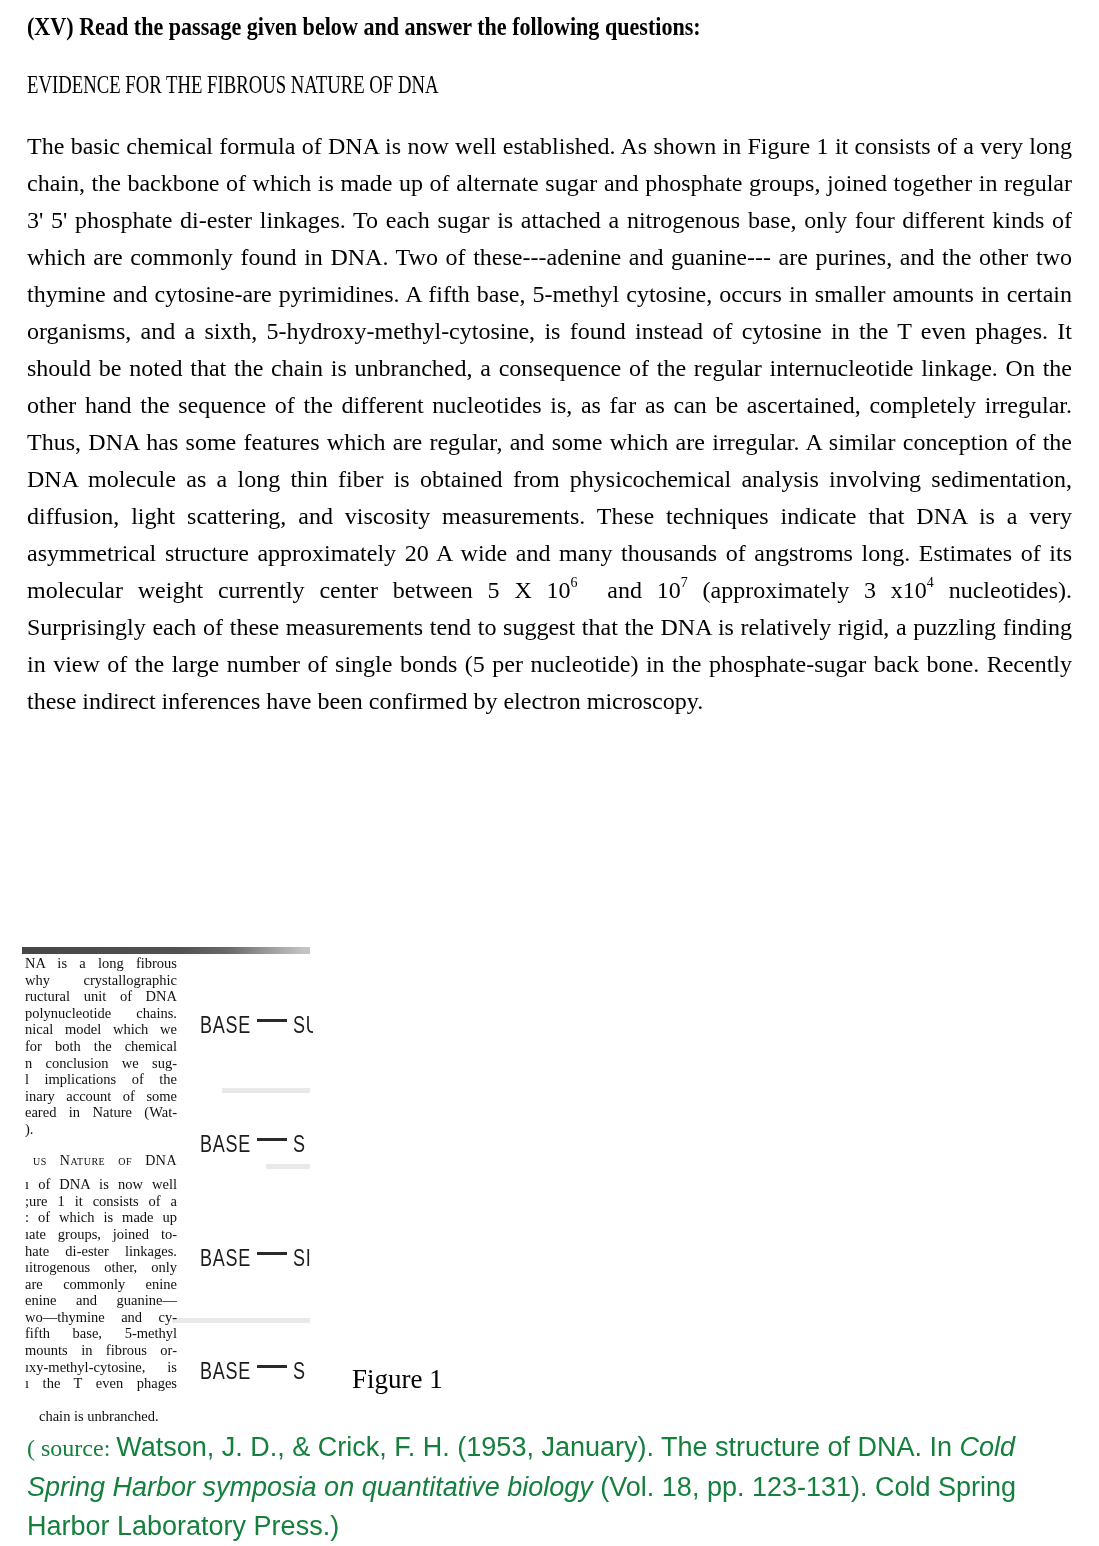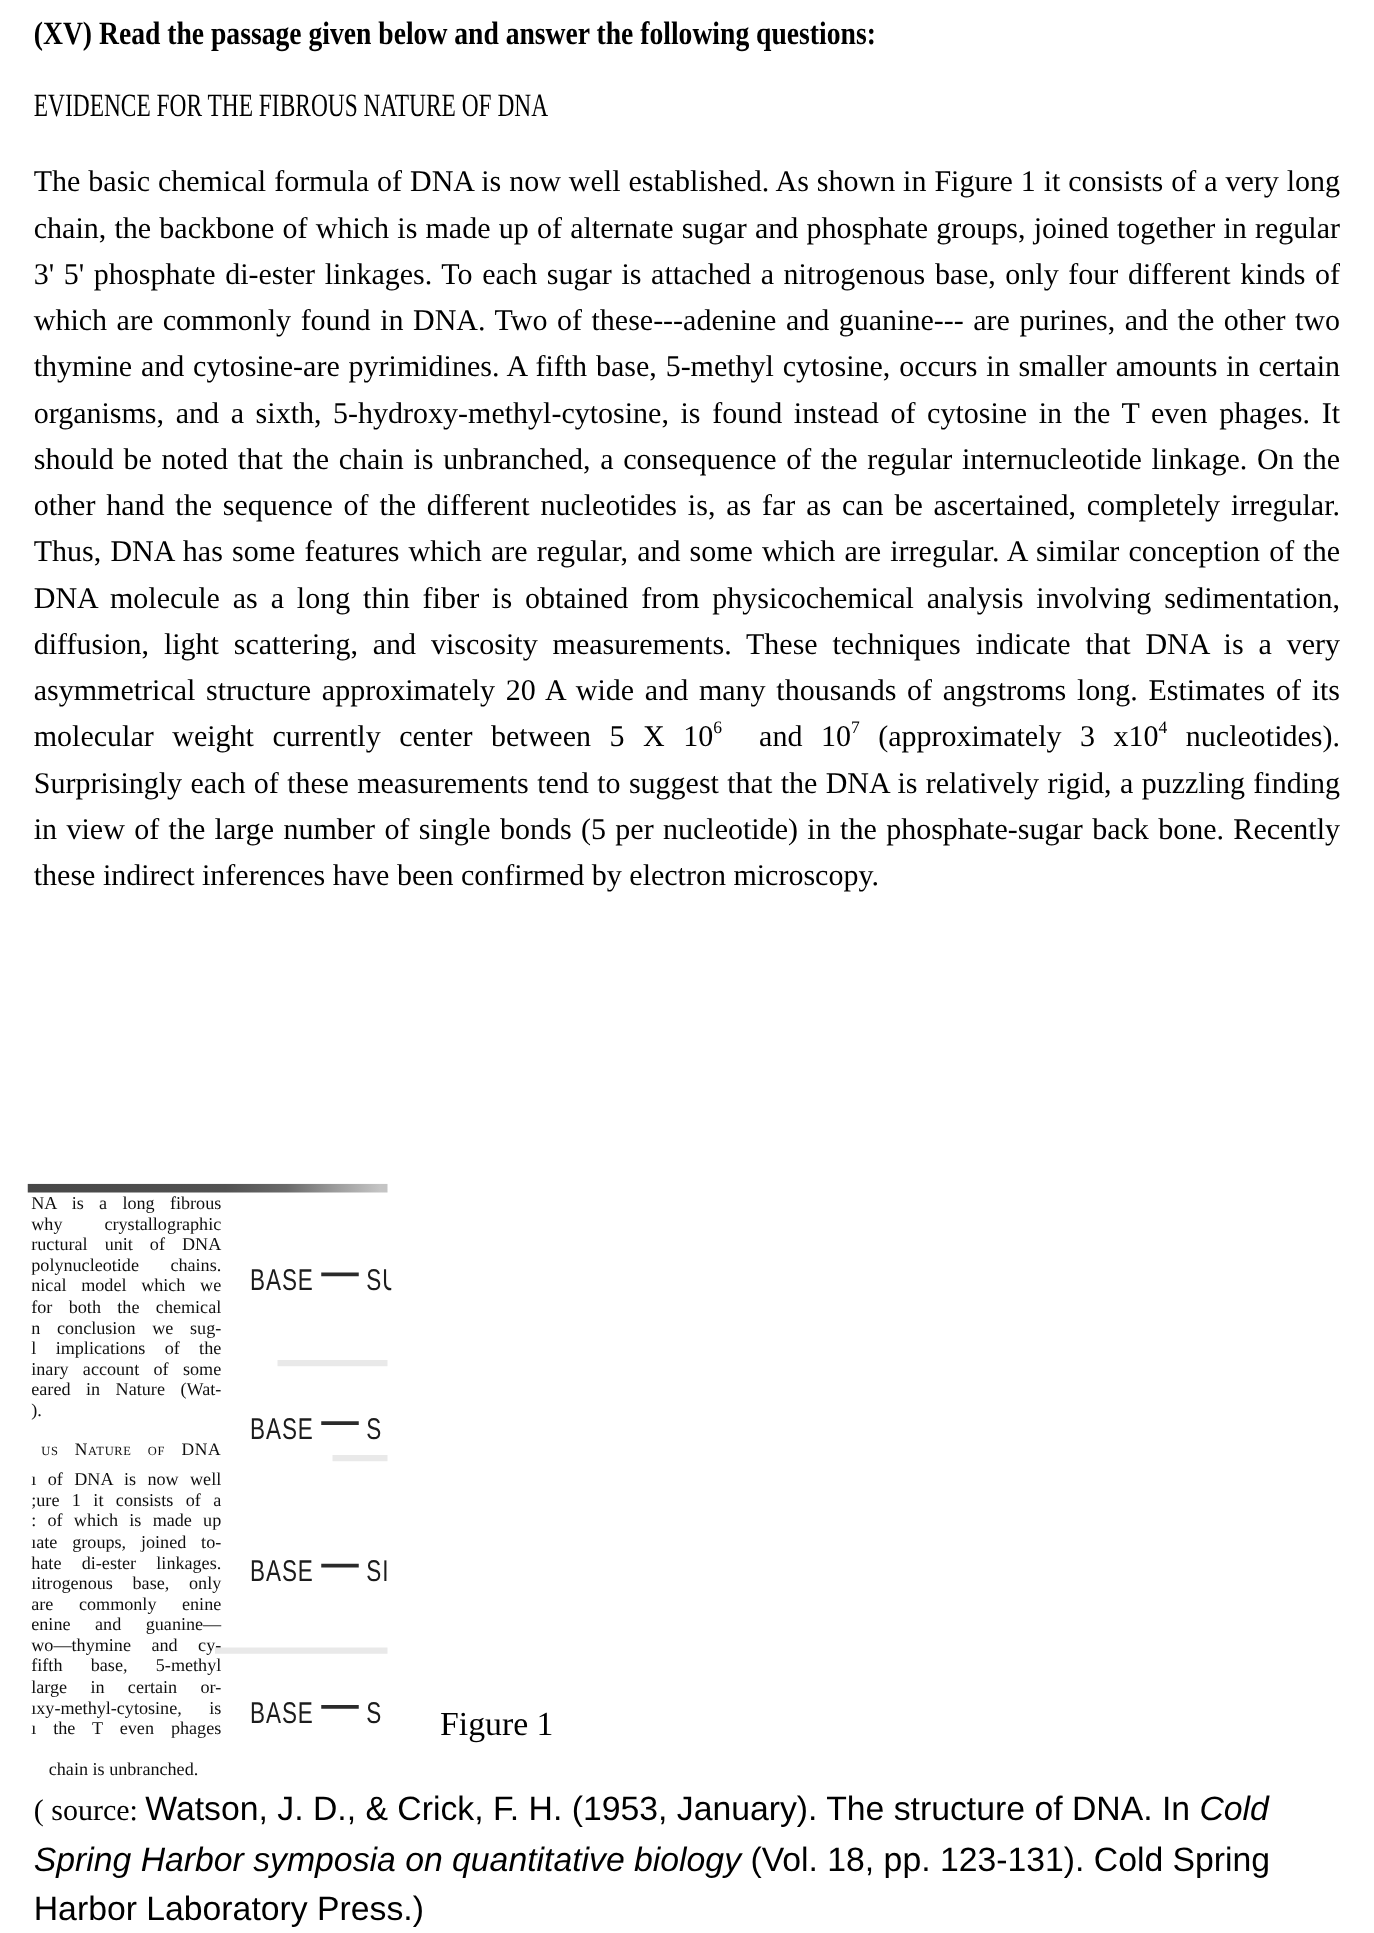--- a/index.html
+++ b/index.html
@@ -63,21 +63,21 @@
   .base-dash {
     display:inline-block; width:40px; height:3px; background:#2a2a2a;
     margin:0 8px; vertical-align:11px;
   }
 
   .caption { position:absolute; left:290px; top:446px; font-size:27px; color:#000;margin-left:40px; }
 
   .citation {
     position:absolute; top:1428px; left:27px; width:1050px;
     font-family:"Liberation Sans", sans-serif; font-size:27px;
-    line-height:39px; color:#000000; text-align:left;
+    line-height:39px; color:#15803d; text-align:left;
   }
   .citation .cserif { font-family:"Liberation Serif", serif; font-size:24px; }
   .citation .citalic { font-style:italic; }
 </style>
 </head>
 <body>
 
 <div class="content">
   <div class="prompt">(XV) Read the passage given below and answer the following questions:</div>
   <div class="title">EVIDENCE FOR THE FIBROUS NATURE OF DNA</div>
@@ -100,26 +100,26 @@
           <div class="scan-line">l implications of the</div>
           <div class="scan-line">inary account of some</div>
           <div class="scan-line">eared in Nature (Wat-</div>
           <div class="scan-line no-just">).</div>
           <div class="scan-heading">us Nature of DNA</div>
           <div class="scan-line">ı of DNA is now well</div>
           <div class="scan-line">;ure 1 it consists of a</div>
           <div class="scan-line">: of which is made up</div>
           <div class="scan-line">ıate groups, joined to-</div>
           <div class="scan-line">hate di-ester linkages.</div>
-          <div class="scan-line">ıitrogenous base, only</div>
+          <div class="scan-line">ıitrogenous other, only</div>
           <div class="scan-line">are commonly enine</div>
           <div class="scan-line">enine and guanine—</div>
           <div class="scan-line">wo—thymine and cy-</div>
           <div class="scan-line">fifth base, 5-methyl</div>
-          <div class="scan-line">large in certain or-</div>
+          <div class="scan-line">mounts in fibrous or-</div>
           <div class="scan-line">ıxy-methyl-cytosine, is</div>
           <div class="scan-line">ı the T even phages</div>
           <div class="scan-line no-just indent gap">chain is unbranched.</div>
         </div>
       <div class="scan-labels">
           <div class="base-label bl0"><span>BASE</span><span class="base-dash"></span><span>SU</span></div>
           <div class="base-label bl1"><span>BASE</span><span class="base-dash"></span><span>S</span></div>
           <div class="base-label bl2"><span>BASE</span><span class="base-dash"></span><span>SI</span></div>
           <div class="base-label bl3"><span>BASE</span><span class="base-dash"></span><span>S</span></div>
         </div>

